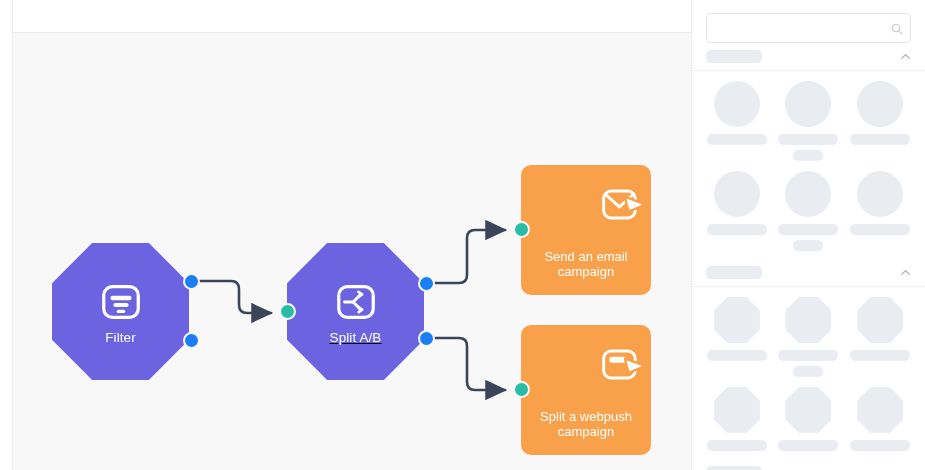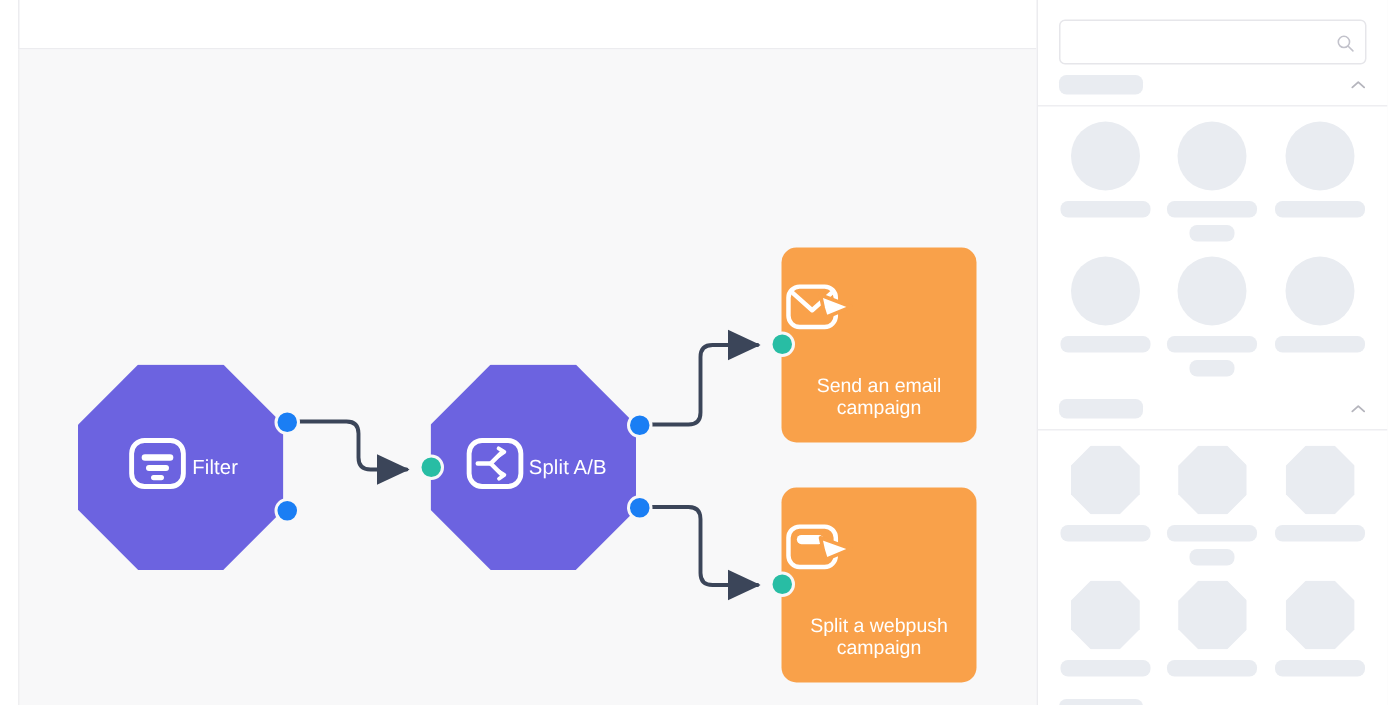--- a/index.html
+++ b/index.html
@@ -22,29 +22,29 @@
   
   .wires{position:absolute;left:0;top:0;width:679px;height:437px;}
 
   
   .node{position:absolute;}
 
   .oct{
     width:137px;height:137px;
     background:#6c63e0;
     clip-path:polygon(29.3% 0%,70.7% 0%,100% 29.3%,100% 70.7%,70.7% 100%,29.3% 100%,0% 70.7%,0% 29.3%);
-    display:flex;flex-direction:row;align-items:center;justify-content:center;
+    display:flex;flex-direction:column;align-items:center;justify-content:center;
   }
   .oct .glyph{width:46px;height:46px;margin-bottom:5px;}
   .oct .lbl{color:#ffffff;font-size:13.5px;line-height:15px;text-align:center;letter-spacing:.1px;}
 
   .card{
     width:130px;height:130px;background:#f7a košt;
     border-radius:10px;
-    display:flex;flex-direction:column;align-items:flex-start;justify-content:center;gap:12px;
+    display:flex;flex-direction:column;align-items:flex-end;justify-content:center;gap:12px;
   }
   .card{background:#f8a councils;}
   .card{background:#f9a14a;}
   .card .glyph{width:52px;height:46px;margin-bottom:9px;}
   .card .lbl{color:#ffffff;font-size:13px;line-height:15px;text-align:center;}
 
   
   .port{position:absolute;border-radius:50%;box-sizing:border-box;}
   .port.blue{width:17px;height:17px;background:#1a7ef4;border:2.5px solid #f8f8f9;}
   .port.teal{width:17px;height:17px;background:#28bda4;border:2.5px solid #f8f8f9;}
@@ -114,21 +114,21 @@
             <rect x="13" y="17.5" width="22" height="4.6" rx="2.3" fill="#ffffff"></rect>
             <rect x="16" y="25" width="16" height="4.2" rx="2.1" fill="#ffffff"></rect>
             <rect x="19.5" y="32" width="9" height="3.6" rx="1.8" fill="#ffffff"></rect>
           </svg>
           <div class="lbl">Filter</div>
         </div>
         <div class="port blue" style="left:131px;top:30px;"></div>
         <div class="port blue" style="left:131px;top:89px;"></div>
       </div>
 
-      <div class="node" style="left:274px;top:210px;">
+      <div class="node" style="left:274px;top:210px;text-decoration:underline;">
         <div class="oct">
           <svg class="glyph" viewBox="0 0 48 48">
             <rect x="6" y="8" width="36" height="32" rx="9" ry="9" fill="none" stroke="#ffffff" stroke-width="3.4"></rect>
             <path d="M12,24 L21,24 L29,16" fill="none" stroke="#ffffff" stroke-width="3.1" stroke-linecap="round" stroke-linejoin="round"></path>
             <path d="M21,24 L29,32" fill="none" stroke="#ffffff" stroke-width="3.1" stroke-linecap="round" stroke-linejoin="round"></path>
             <path d="M26.5,13.5 L30.5,16 L26.8,18.6" fill="none" stroke="#ffffff" stroke-width="2.7" stroke-linecap="round" stroke-linejoin="round"></path>
             <path d="M26.5,29.4 L30.5,32 L26.8,34.6" fill="none" stroke="#ffffff" stroke-width="2.7" stroke-linecap="round" stroke-linejoin="round"></path>
           </svg>
           <div class="lbl">Split A/B</div>
         </div>

